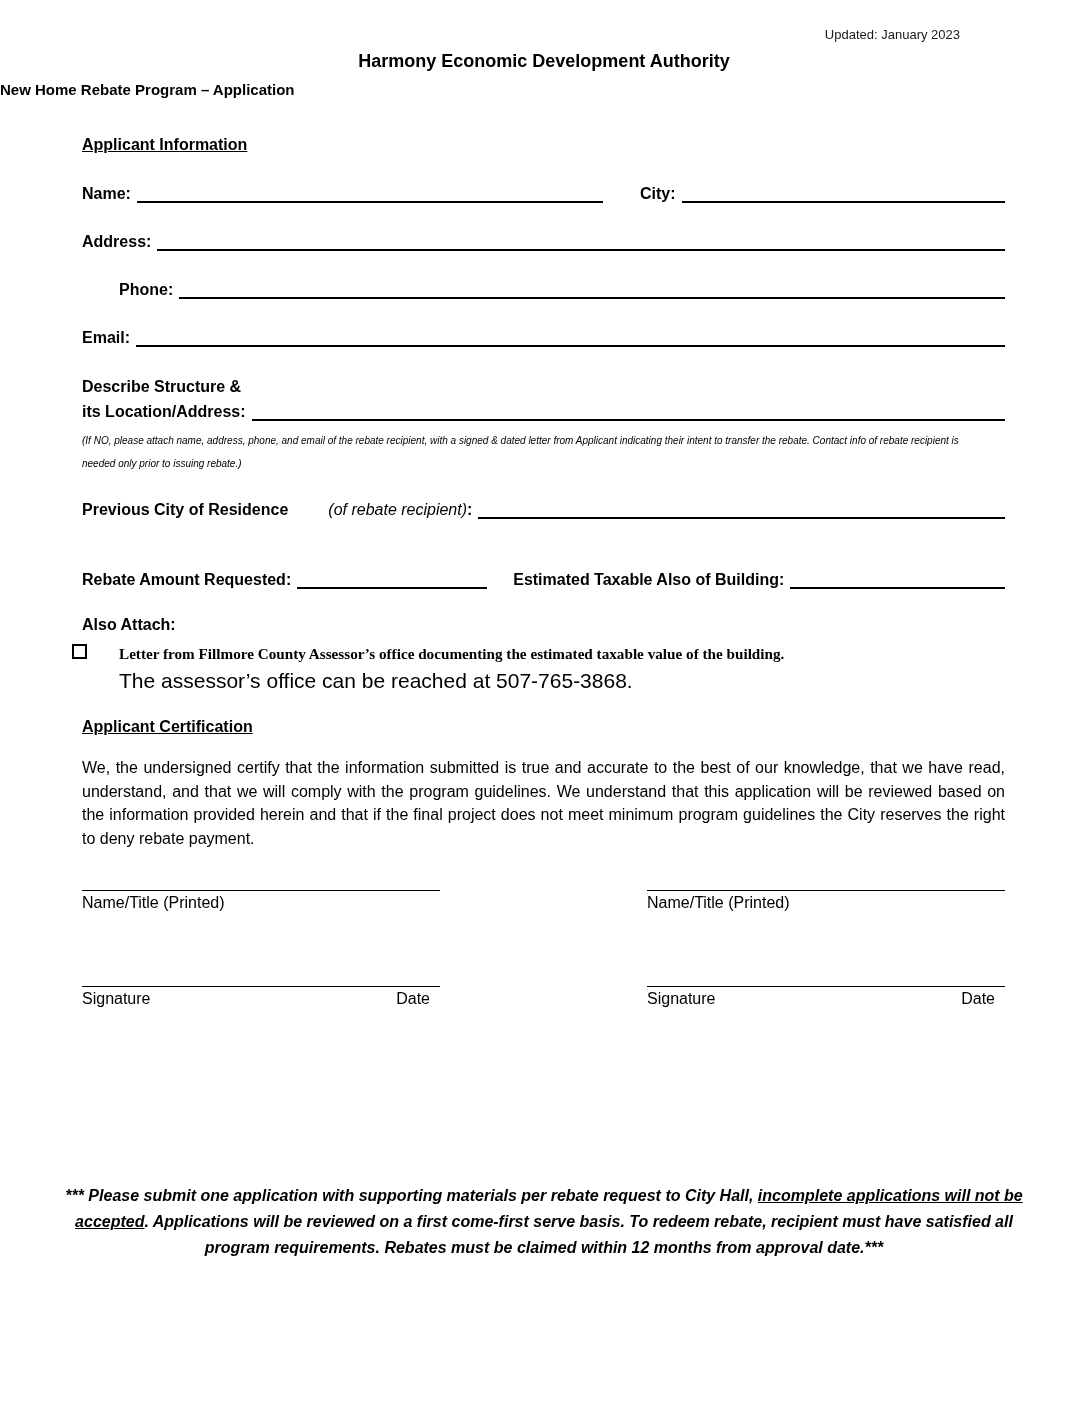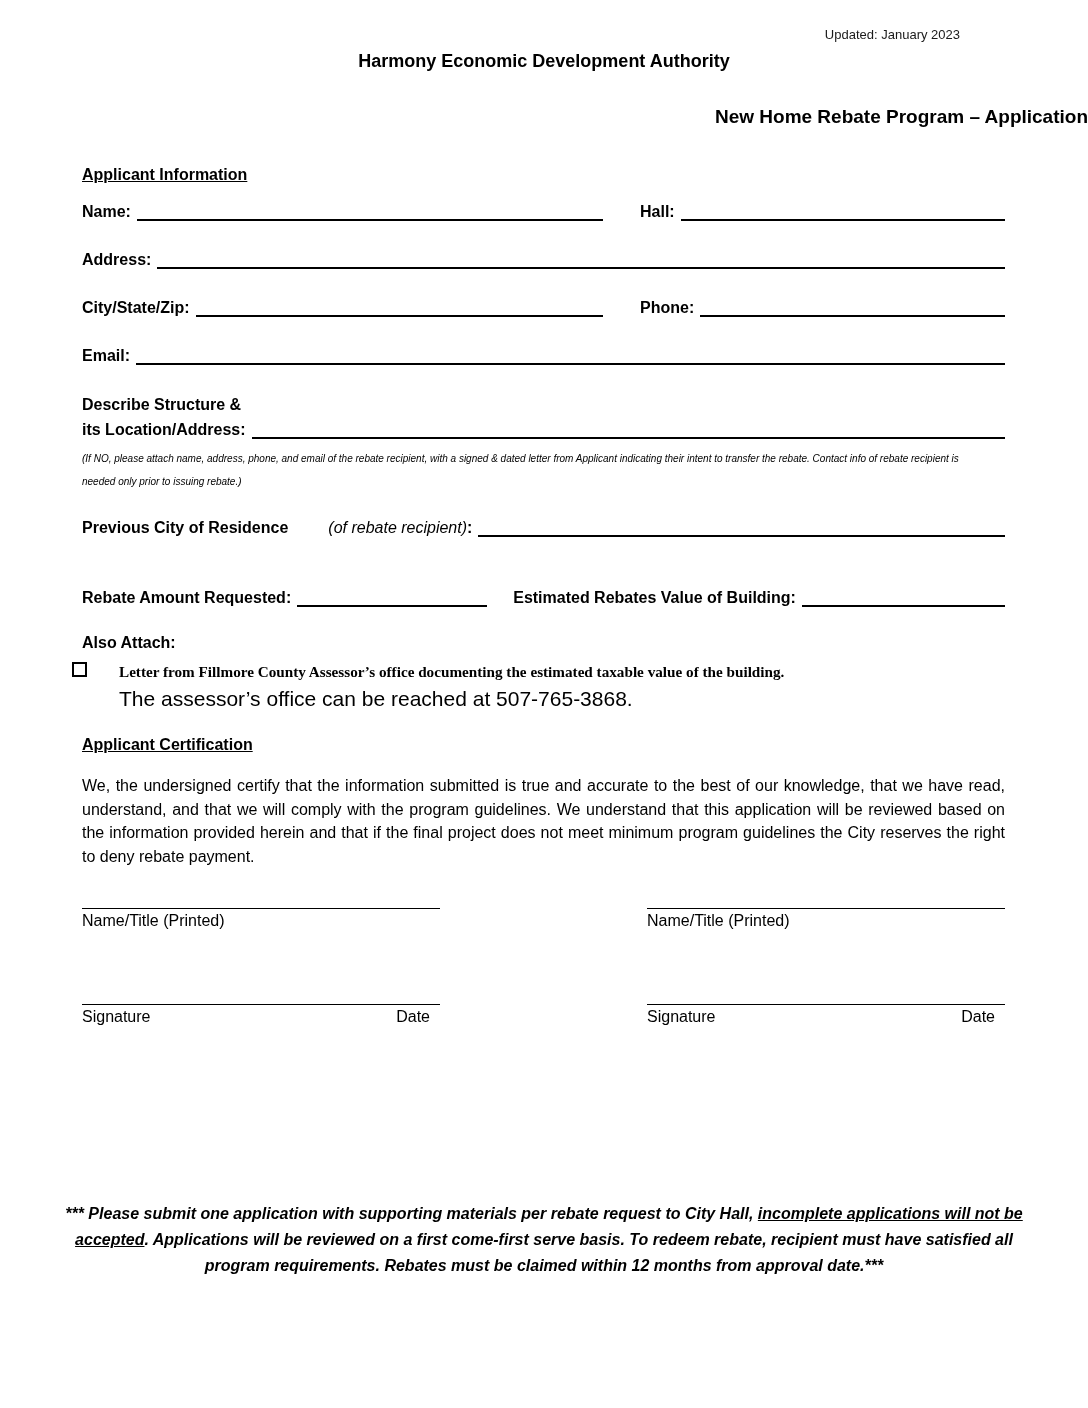--- a/index.html
+++ b/index.html
@@ -22,33 +22,33 @@
     font-size: 13px;
     color: #1a1a1a;
   }
   .org-title {
     margin-top: 9px;
     text-align: center;
     font-size: 18px;
     font-weight: bold;
   }
   .form-title {
-    margin-top: 34px;
-    text-align: right;
-    font-size: 19px;
+    margin-top: 9px;
+    text-align: left;
+    font-size: 15px;
     font-weight: bold;
   }
   .section-heading {
     margin-top: 38px;
     font-weight: bold;
     text-decoration: underline;
     font-size: 16px;
   }
 
-  .form-area { margin-top: 17px; }
+  .form-area { margin-top: 29px; }
   .frow { display: flex; align-items: flex-end; height: 20px; margin-bottom: 28px; }
   .pair-left  { display: flex; align-items: flex-end; width: 521px; height: 100%; }
   .pair-right { display: flex; align-items: flex-end; flex: 1; height: 100%; margin-left: 37px; }
   .lbl { font-weight: bold; white-space: nowrap; padding-right: 6px; line-height: 19px; }
   .line { flex: 1; border-bottom: 2px solid #000; height: 100%; }
   .line.w190 { flex: 0 0 190px; }
   .spacer26 { flex: 0 0 26px; }
 
   .describe { margin-bottom: 0; }
   .describe-l1 { font-weight: bold; line-height: 23px; }
@@ -132,35 +132,31 @@
     <div class="section-heading">Applicant Information</div>
 
     <div class="form-area">
 
       <div class="frow">
         <div class="pair-left">
           <span class="lbl">Name:</span>
           <span class="line"></span>
         </div>
         <div class="pair-right">
-          <span class="lbl">Hall:</span>
+          <span class="lbl">City:</span>
           <span class="line"></span>
         </div>
       </div>
 
       <div class="frow">
         <span class="lbl">Address:</span>
         <span class="line"></span>
       </div>
 
       <div class="frow">
-        <div class="pair-left">
-          <span class="lbl">City/State/Zip:</span>
-          <span class="line"></span>
-        </div>
         <div class="pair-right">
           <span class="lbl">Phone:</span>
           <span class="line"></span>
         </div>
       </div>
 
       <div class="frow">
         <span class="lbl">Email:</span>
         <span class="line"></span>
       </div>
@@ -180,21 +176,21 @@
         <span class="lbl" style="padding-right:0;">Previous City of Residence </span>
           <span class="lbl" style="font-weight:normal;font-style:italic;padding-right:0;padding-left:40px;">(of rebate recipient)</span>
           <span class="lbl">:</span>
         <span class="line"></span>
       </div>
 
       <div class="frow amounts">
         <span class="lbl">Rebate Amount Requested:</span>
         <span class="line w190"></span>
         <span class="spacer26"></span>
-        <span class="lbl">Estimated Rebates Value of Building:</span>
+        <span class="lbl">Estimated Taxable Also of Building:</span>
         <span class="line"></span>
       </div>
 
       <div class="also-attach">Also Attach:</div>
 
       <div class="attach-item">
         <span class="attach-cb"></span>
         <div class="attach-text">
           <div class="attach-bold">Letter from Fillmore County Assessor’s office documenting the estimated taxable value of the building.</div>
           <div class="attach-detail">The assessor’s office can be reached at 507-765-3868.</div>

